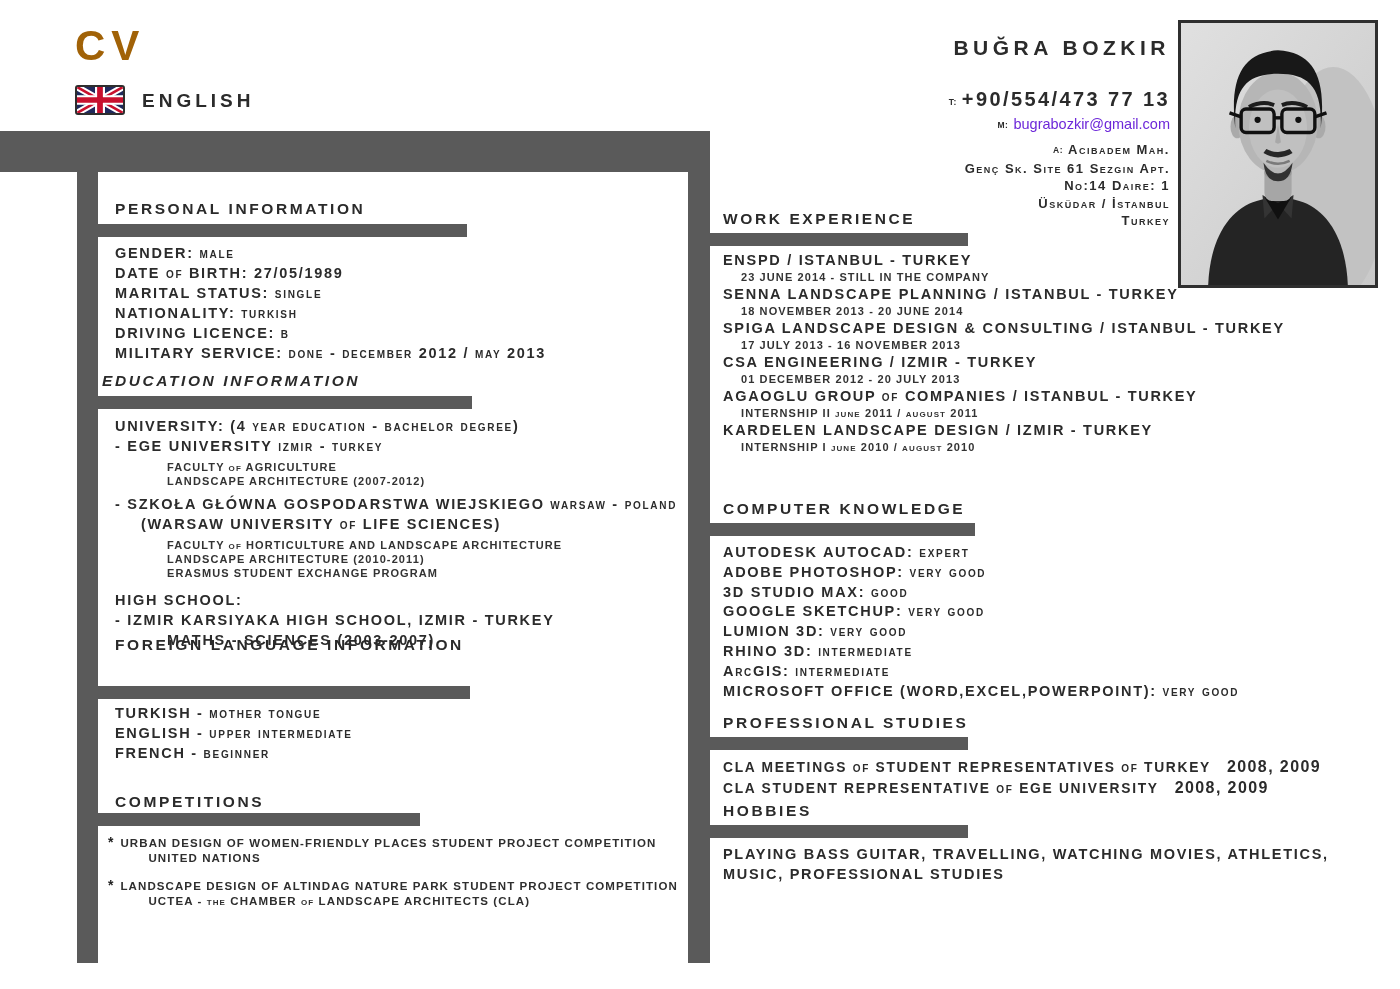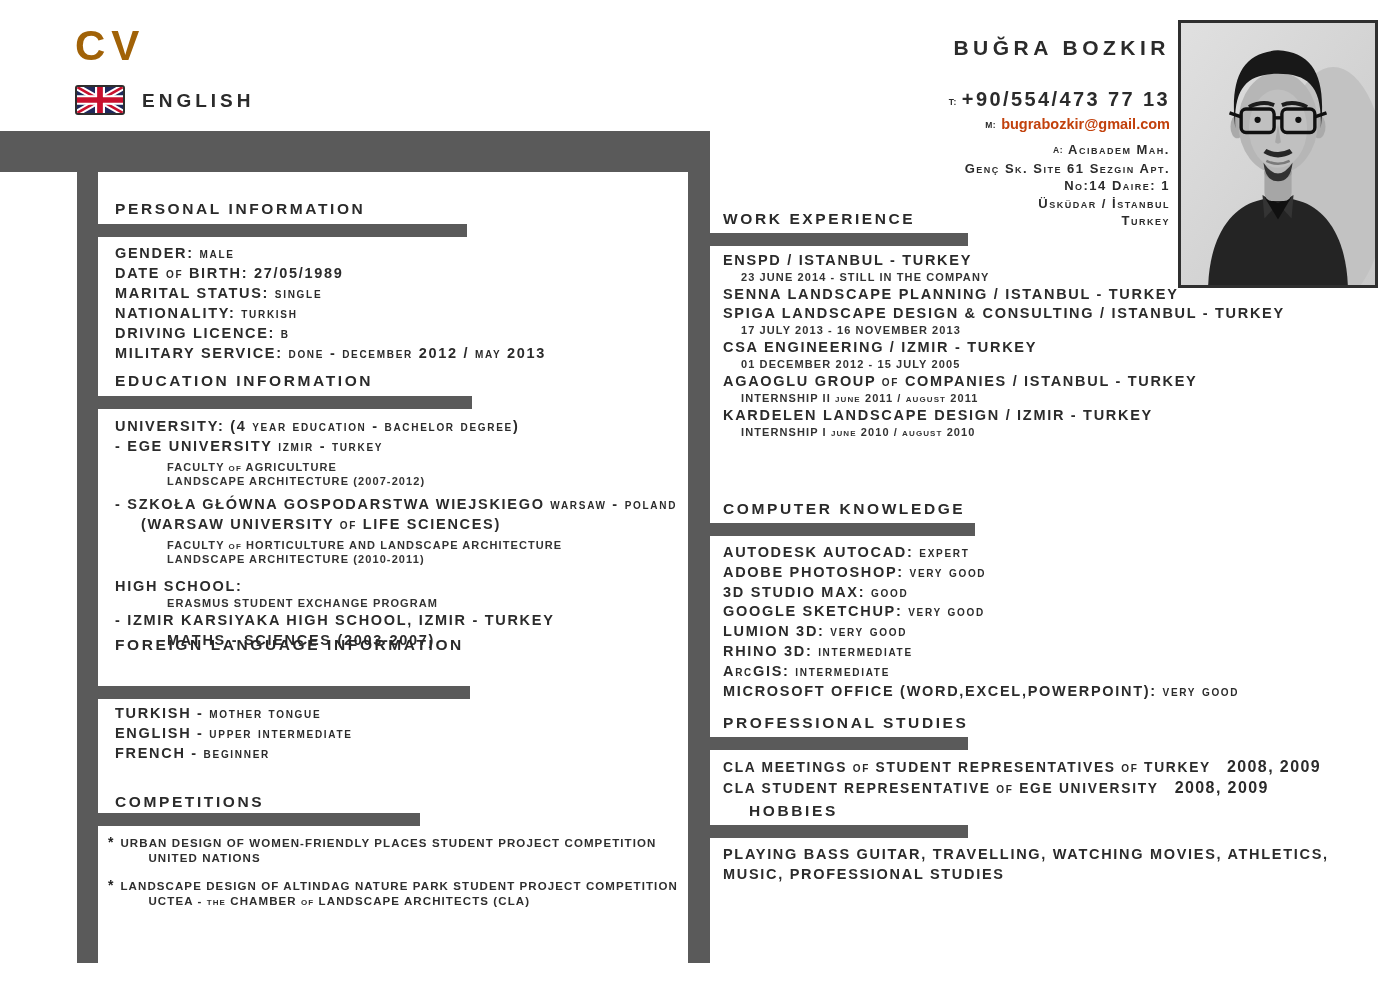--- a/index.html
+++ b/index.html
@@ -50,21 +50,21 @@
   .prof .lg { font-size:13.8px; line-height:20px; }
   .years { font-size:16px; letter-spacing:1.4px; margin-left:16px; }
 
   .hobbies-text { width:625px; white-space:normal; line-height:19.5px; }
 
   .contact-name { font-size:21px; letter-spacing:4.5px; white-space:nowrap; }
   .contact { text-align:right; }
   .c-line { line-height:17.5px; white-space:nowrap; }
   .pfx { font-size:8.5px; font-weight:700; color:#2b2b2b; letter-spacing:0.5px; margin-right:5px; vertical-align:1px; font-variant-caps:normal; }
   .phone { font-size:20px; letter-spacing:2.4px; }
-  .email-text { font-family:"Liberation Sans", sans-serif; font-weight:700; font-size:14.5px; color:#c2410c; letter-spacing:0; }
+  .email-text { font-family:"Liberation Sans", sans-serif; font-weight:400; font-size:14.5px; color:#6d28d9; letter-spacing:0; }
   .addr { font-size:13px; letter-spacing:1.5px; }
 
   .flag {
     position:absolute; left:75px; top:85px; width:50px; height:30px;
     border:2px solid #2e2e2e; border-radius:3px; overflow:hidden; background:#20295c;
   }
   .flag svg { display:block; width:100%; height:100%; }
 
   .photo {
     position:absolute; left:1178px; top:20px; width:200px; height:268px;
@@ -157,34 +157,34 @@
 
   <div class="abs list" style="left:115px; top:243px;">
     <div class="t lg">GENDER: male</div>
     <div class="t lg">DATE of BIRTH: 27/05/1989</div>
     <div class="t lg">MARITAL STATUS: single</div>
     <div class="t lg">NATIONALITY: turkish</div>
     <div class="t lg">DRIVING LICENCE: b</div>
     <div class="t lg">MILITARY SERVICE: done - december 2012 / may 2013</div>
   </div>
 
-  <div class="abs t sec-h" style="left:115px; top:372px;">EDUCATION INFORMATION</div>
+  <div class="abs t sec-h" style="left:102px; top:372px;font-style:italic;">EDUCATION INFORMATION</div>
   <div class="bar" style="left:77px; top:396px; width:395px; height:13px;"></div>
 
   <div class="abs edu" style="left:115px; top:416px;">
     <div class="t lg">UNIVERSITY: (4 year education - bachelor degree)</div>
     <div class="t lg ind1">- EGE UNIVERSITY izmir - turkey</div>
     <div class="t sm ind2 mt4">FACULTY of AGRICULTURE</div>
     <div class="t sm ind2">LANDSCAPE ARCHITECTURE (2007-2012)</div>
     <div class="t lg ind1 mt6">- SZKOŁA GŁÓWNA GOSPODARSTWA WIEJSKIEGO warsaw - poland</div>
     <div class="t lg ind1b">(WARSAW UNIVERSITY of LIFE SCIENCES)</div>
     <div class="t sm ind2 mt4">FACULTY of HORTICULTURE AND LANDSCAPE ARCHITECTURE</div>
     <div class="t sm ind2">LANDSCAPE ARCHITECTURE (2010-2011)</div>
+    <div class="t sm ind2">ERASMUS STUDENT EXCHANGE PROGRAM</div>
     <div class="t lg mt10">HIGH SCHOOL:</div>
-    <div class="t sm ind2">ERASMUS STUDENT EXCHANGE PROGRAM</div>
     <div class="t lg ind1">- IZMIR KARSIYAKA HIGH SCHOOL, IZMIR - TURKEY</div>
     <div class="t lg ind2">MATHS - SCIENCES (2003-2007)</div>
   </div>
 
   <div class="abs t sec-h" style="left:115px; top:636px;">FOREIGN LANGUAGE INFORMATION</div>
   <div class="bar" style="left:77px; top:686px; width:393px; height:13px;"></div>
 
   <div class="abs list" style="left:115px; top:703px;">
     <div class="t lg">TURKISH - mother tongue</div>
     <div class="t lg">ENGLISH - upper intermediate</div>
@@ -214,28 +214,29 @@
   <div class="abs t sec-h" style="left:723px; top:210px;">WORK EXPERIENCE</div>
   <div class="bar" style="left:688px; top:233px; width:280px; height:13px;"></div>
 
   <div class="abs work" style="left:723px; top:251px;">
     <div>
       <div class="t lg company">ENSPD / ISTANBUL - TURKEY</div>
       <div class="t sm period">23 JUNE 2014 - STILL IN THE COMPANY</div>
     </div>
     <div>
       <div class="t lg company">SENNA LANDSCAPE PLANNING / ISTANBUL - TURKEY</div>
+      <div class="t sm period">18 NOVEMBER 2013 - 20 JUNE 2014</div>
     </div>
     <div>
       <div class="t lg company">SPIGA LANDSCAPE DESIGN &amp; CONSULTING / ISTANBUL - TURKEY</div>
       <div class="t sm period">17 JULY 2013 - 16 NOVEMBER 2013</div>
     </div>
     <div>
       <div class="t lg company">CSA ENGINEERING / IZMIR - TURKEY</div>
-      <div class="t sm period">01 DECEMBER 2012 - 15 JULY 2005</div>
+      <div class="t sm period">01 DECEMBER 2012 - 20 JULY 2013</div>
     </div>
     <div>
       <div class="t lg company">AGAOGLU GROUP of COMPANIES / ISTANBUL - TURKEY</div>
       <div class="t sm period">INTERNSHIP II june 2011 / august 2011</div>
     </div>
     <div>
       <div class="t lg company">KARDELEN LANDSCAPE DESIGN / IZMIR - TURKEY</div>
       <div class="t sm period">INTERNSHIP I june 2010 / august 2010</div>
     </div>
   </div>
@@ -259,18 +260,18 @@
 
   <div class="abs prof" style="left:723px; top:757px;">
     <div class="t lg">
       <span>CLA MEETINGS of STUDENT REPRESENTATIVES of TURKEY</span><span class="years">2008, 2009</span>
     </div>
     <div class="t lg">
       <span>CLA STUDENT REPRESENTATIVE of EGE UNIVERSITY</span><span class="years">2008, 2009</span>
     </div>
   </div>
 
-  <div class="abs t sec-h" style="left:723px; top:802px;margin-left:26px;">HOBBIES</div>
+  <div class="abs t sec-h" style="left:723px; top:802px;">HOBBIES</div>
   <div class="bar" style="left:688px; top:825px; width:280px; height:13px;"></div>
 
   <div class="abs t lg hobbies-text" style="left:723px; top:845px;">PLAYING BASS GUITAR, TRAVELLING, WATCHING MOVIES, ATHLETICS, MUSIC, PROFESSIONAL STUDIES</div>
 
 </div>
 
 </body></html>

